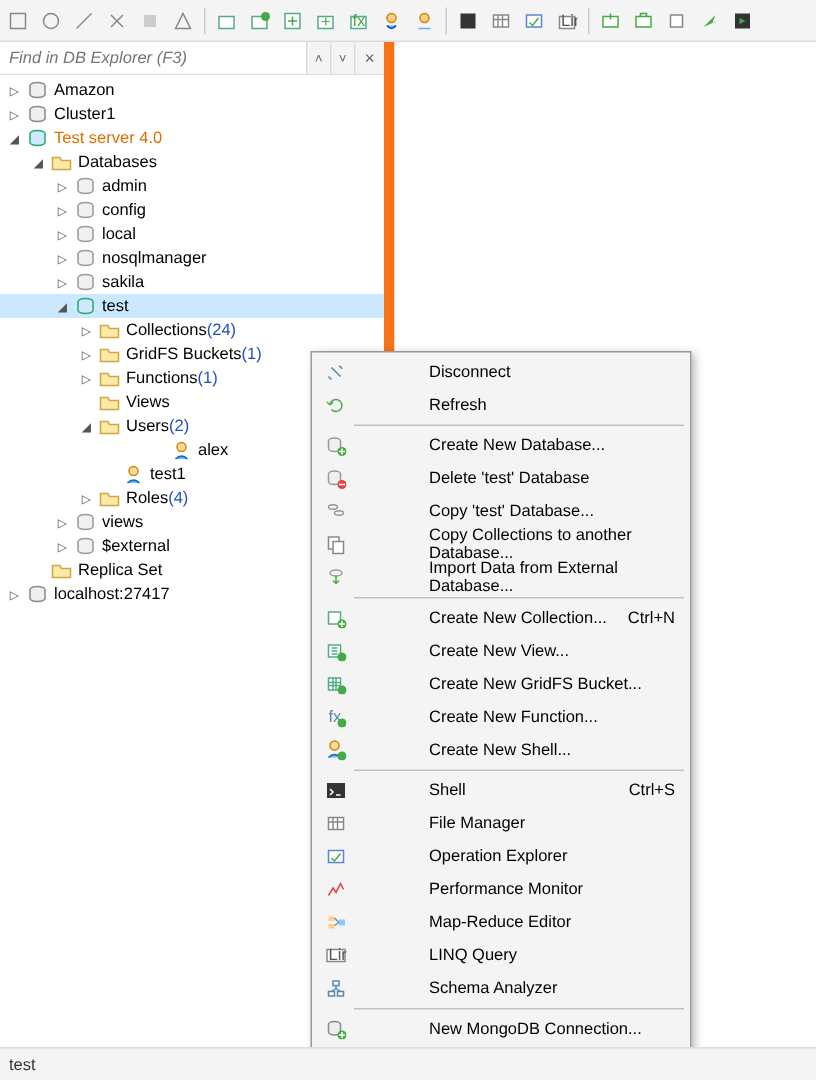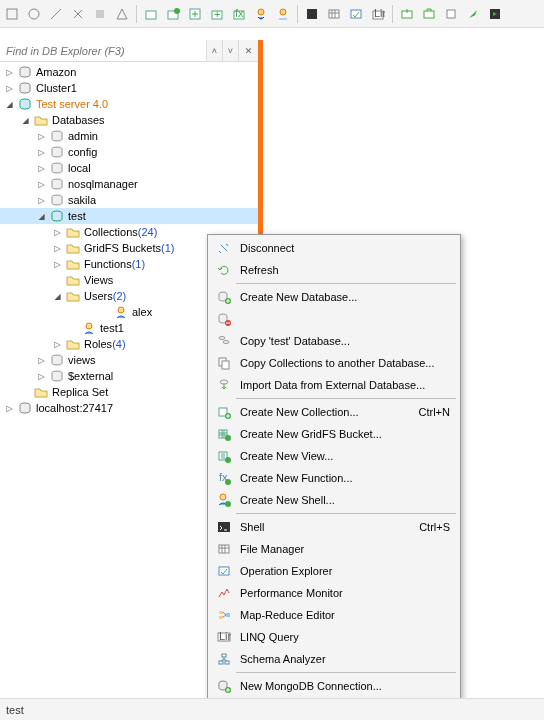--- a/index.html
+++ b/index.html
@@ -3,40 +3,40 @@
 <meta charset="utf-8">
 <style>
 * { box-sizing: border-box; margin: 0; padding: 0; font-family: Tahoma, sans-serif; font-size: 11px; }
 body { width: 544px; height: 720px; background: #fff; position: relative; overflow: hidden; }
 
 .toolbar { height: 28px; background: #f4f4f4; border-bottom: 1px solid #dcdcdc; display: flex; align-items: center; padding: 0 2px; gap: 2px; }
 .tool-btn { width: 20px; height: 20px; display: flex; align-items: center; justify-content: center; cursor: pointer; border: 1px solid transparent; border-radius: 2px; }
 .tool-sep { width: 1px; height: 18px; background: #ccc; margin: 0 2px; }
 
 .main-area { display: flex; height: calc(720px - 28px - 22px); }
-.explorer { width: 263px; border-right: 5px solid #f97316; background: #fff; display: flex; flex-direction: column; margin-top: 12px; }
+.explorer { width: 263px; border-right: 7px solid #f97316; background: #fff; display: flex; flex-direction: column; }
 .search-row { display: flex; border-bottom: 1px solid #dcdcdc; height: 22px; }
 .search-input { flex: 1; border: none; padding: 0 6px; outline: none; color: #888; font-style: italic; }
 .search-btn { width: 16px; height: 100%; border: none; border-left: 1px solid #dcdcdc; background: #f4f4f4; cursor: pointer; display: flex; align-items: center; justify-content: center; font-size: 9px; color: #666; }
 .close-btn { width: 20px; }
 
 .tree { flex: 1; overflow: auto; padding: 2px 0; }
 .tree-row { display: flex; align-items: center; height: 16px; padding-right: 4px; cursor: default; white-space: nowrap; }
 .tree-row.sel { background: #cce8ff; }
 .expander { width: 11px; height: 11px; display: inline-flex; align-items: center; justify-content: center; font-size: 8px; color: #555; cursor: pointer; margin-right: 2px; }
 .expander.none { visibility: hidden; }
 .node-icon { width: 16px; height: 16px; display: inline-flex; align-items: center; justify-content: center; margin-right: 3px; }
 .node-label { color: #000; }
 .count { color: #2050c0; }
 .server-label { color: #d97000; }
 
 .ctx-menu { position: absolute; left: 207px; top: 234px; width: 254px; background: #f4f4f4; border: 1px solid #9a9a9a; box-shadow: 2px 2px 6px rgba(0,0,0,0.3); padding: 2px; }
 .ctx-item { display: flex; align-items: center; height: 22px; padding: 0 4px; cursor: default; }
 .ctx-icon { width: 20px; height: 16px; display: flex; align-items: center; justify-content: center; }
-.ctx-label { flex: 1; padding-left: 6px; color: #000; }
+.ctx-label { flex: 1; padding-left: 6px; color: #000; margin-left: 46px; }
 .ctx-short { color: #000; padding-right: 4px; }
 .ctx-sep { height: 1px; background: #c0c0c0; margin: 2px 2px 2px 26px; }
 
 .status-bar { position: absolute; left: 0; bottom: 0; width: 100%; height: 22px; border-top: 1px solid #dcdcdc; background: #f4f4f4; display: flex; align-items: center; padding: 0 6px; color: #333; }
 
 svg { display: block; }
 </style>
 </head>
 <body>
 
@@ -432,20 +432,21 @@
     </div>
   <div class="ctx-item">
       <span class="ctx-icon">
         <svg width="14" height="14">
           <ellipse cx="6" cy="4" rx="4" ry="2" fill="#f0f0f0" stroke="#999"></ellipse>
           <path d="M2 4 v5 a4 2 0 0 0 8 0 v-5" fill="#f0f0f0" stroke="#999"></path>
           <circle cx="11" cy="11" r="3" fill="#d44"></circle>
           <path d="M9 11 h4" stroke="#fff"></path>
         </svg>
       </span>
+      <span class="ctx-label">Delete 'test' Database</span>
     </div>
   <div class="ctx-item">
       <span class="ctx-icon">
         <svg width="14" height="14">
           <ellipse cx="5" cy="4" rx="3" ry="1.5" fill="#f0f0f0" stroke="#999"></ellipse>
           <ellipse cx="9" cy="8" rx="3" ry="1.5" fill="#f0f0f0" stroke="#999"></ellipse>
         </svg>
       </span>
       <span class="ctx-label">Copy 'test' Database...</span>
     </div>
@@ -476,35 +477,35 @@
           <path d="M11 9 v4 M9 11 h4" stroke="#fff"></path>
         </svg>
       </span>
       <span class="ctx-label">Create New Collection...</span>
       <span class="ctx-short">Ctrl+N</span>
     </div>
   <div class="ctx-item">
       <span class="ctx-icon">
         <svg width="14" height="14">
           <rect x="2" y="3" width="8" height="8" fill="#fff" stroke="#5a8"></rect>
+          <path d="M4 5 h4 M4 7 h4 M4 9 h4" stroke="#5a8"></path>
+          <circle cx="11" cy="11" r="3" fill="#4a4"></circle>
+        </svg>
+      </span>
+      <span class="ctx-label">Create New View...</span>
+    </div>
+  <div class="ctx-item">
+      <span class="ctx-icon">
+        <svg width="14" height="14">
+          <rect x="2" y="3" width="8" height="8" fill="#fff" stroke="#5a8"></rect>
           <path d="M2 6 h8 M2 8 h8 M5 3 v8 M7 3 v8" stroke="#5a8"></path>
           <circle cx="11" cy="11" r="3" fill="#4a4"></circle>
         </svg>
       </span>
       <span class="ctx-label">Create New GridFS Bucket...</span>
-    </div>
-  <div class="ctx-item">
-      <span class="ctx-icon">
-        <svg width="14" height="14">
-          <rect x="2" y="3" width="8" height="8" fill="#fff" stroke="#5a8"></rect>
-          <path d="M4 5 h4 M4 7 h4 M4 9 h4" stroke="#5a8"></path>
-          <circle cx="11" cy="11" r="3" fill="#4a4"></circle>
-        </svg>
-      </span>
-      <span class="ctx-label">Create New View...</span>
     </div>
   <div class="ctx-item">
       <span class="ctx-icon">
         <svg width="14" height="14">
           <text x="2" y="10" font-size="9" fill="#58a">fx</text>
           <circle cx="11" cy="11" r="3" fill="#4a4"></circle>
         </svg>
       </span>
       <span class="ctx-label">Create New Function...</span>
     </div>

